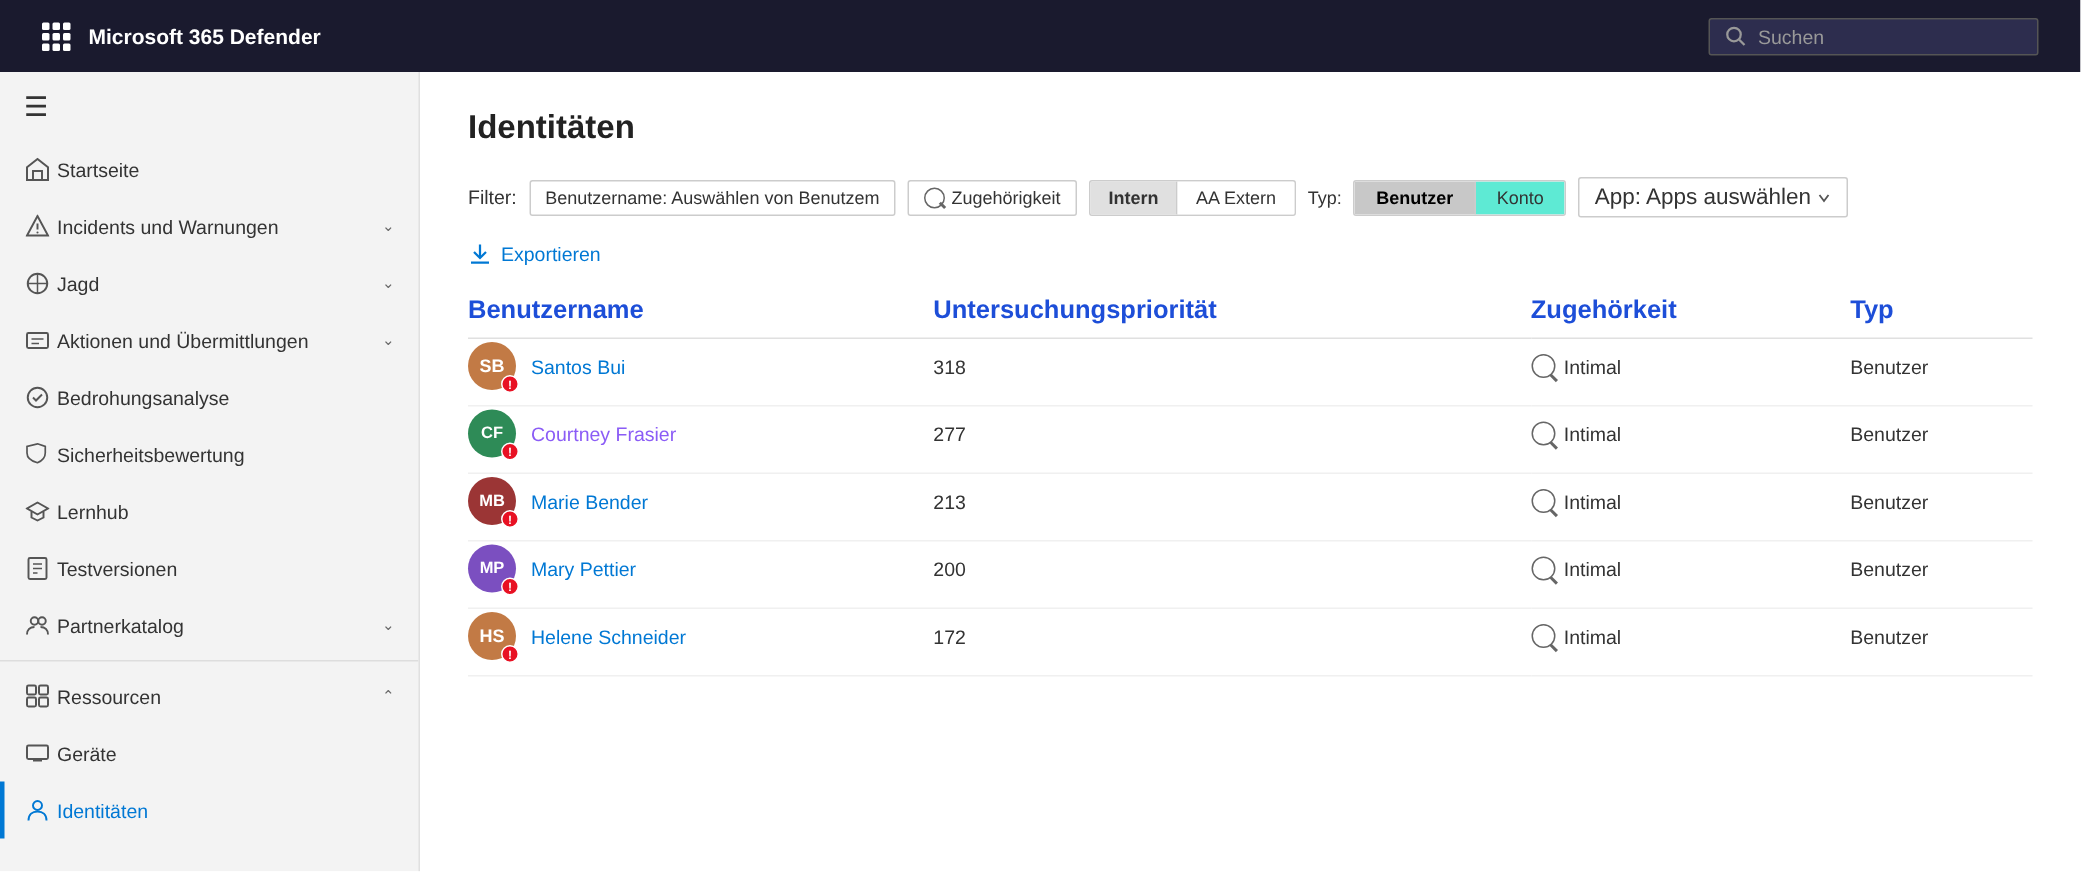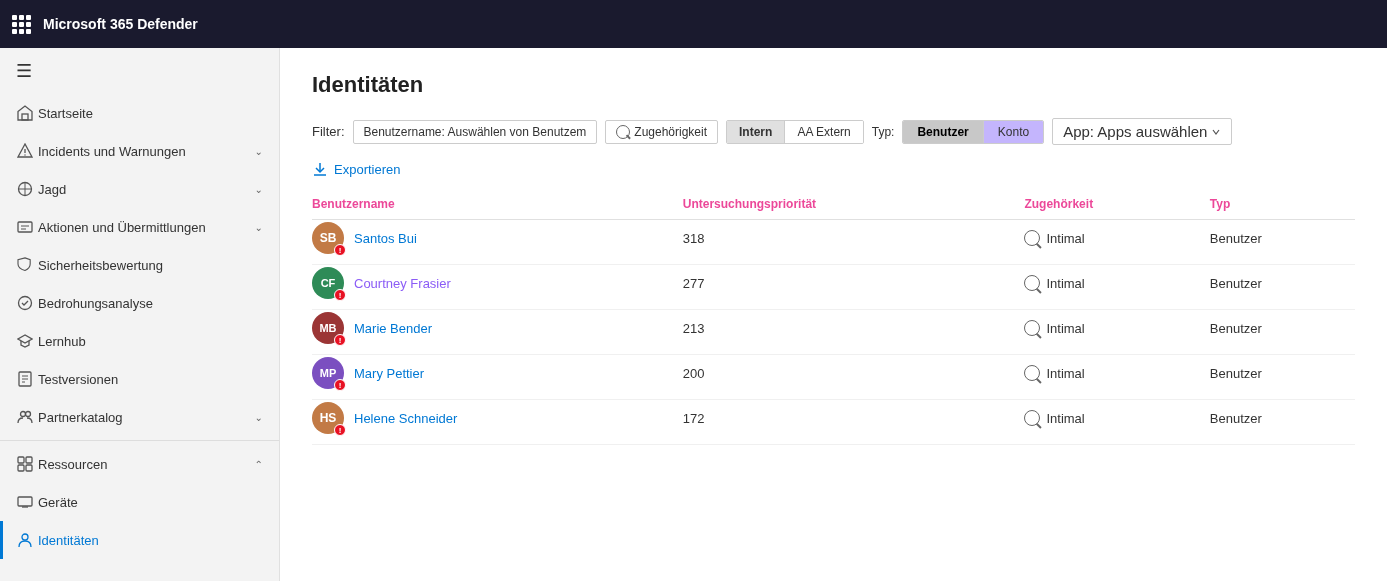--- a/index.html
+++ b/index.html
@@ -5,21 +5,21 @@
     * { box-sizing: border-box; margin: 0; padding: 0; }
     body { font-family: 'Segoe UI', Arial, sans-serif; font-size: 13px; background: #fff; display: flex; flex-direction: column; height: 581px; overflow: hidden; }
 
     
     .topbar {
       background: #1a1a2e;
       color: #fff;
       height: 48px;
       display: flex;
       align-items: center;
-      padding: 0 12px;
+      padding: 0 28px;
       gap: 12px;
       flex-shrink: 0;
     }
     .topbar-grid-icon {
       display: grid;
       grid-template-columns: repeat(3, 5px);
       grid-template-rows: repeat(3, 5px);
       gap: 2px;
       cursor: pointer;
     }
@@ -185,21 +185,21 @@
     }
     .type-toggle {
       padding: 4px 14px;
       font-size: 12px;
       cursor: pointer;
       border: none;
       border-right: 1px solid #ccc;
     }
     .type-toggle:last-child { border-right: none; }
     .type-toggle.active { background: #c8c8c8; font-weight: 600; }
-    .type-toggle:not(.active) { background: #c4b5fd; color: #333; }
+    .type-toggle:not(.active) { background: #5eead4; color: #333; }
 
     
     .filter-dropdown {
       display: flex;
       align-items: center;
       border: 1px solid #ccc;
       border-radius: 2px;
       padding: 4px 10px;
       font-size: 15px;
       cursor: pointer;
@@ -221,22 +221,22 @@
     .export-icon {
       width: 16px; height: 16px;
       display: flex;
       align-items: center;
       justify-content: center;
     }
 
     
     .table { width: 100%; border-collapse: collapse; }
     .table th {
-      font-size: 12px;
-      color: #ec4899;
+      font-size: 17px;
+      color: #1d4ed8;
       font-weight: 600;
       text-align: left;
       padding: 8px 8px 8px 0;
       border-bottom: 1px solid #e0e0e0;
     }
     .table td {
       padding: 2px 8px 10px 0;
       border-bottom: 1px solid #f0f0f0;
       font-size: 13px;
       color: #333;
@@ -308,20 +308,27 @@
       <span></span>
       <span></span>
     <span></span>
       <span></span>
       <span></span>
     <span></span>
       <span></span>
       <span></span>
   </div>
   <span class="topbar-title">Microsoft 365 Defender</span>
+  <div class="topbar-search">
+    <svg width="14" height="14" viewBox="0 0 14 14">
+      <circle cx="6" cy="6" r="4.5" stroke="#999" stroke-width="1.5" fill="none"></circle>
+      <line x1="9.5" y1="9.5" x2="13" y2="13" stroke="#999" stroke-width="1.5"></line>
+    </svg>
+    <input type="text" placeholder="Suchen" style="">
+  </div>
 </div>
 
 <div class="layout">
 
   <div class="sidebar">
     <div class="sidebar-hamburger">☰</div>
 
     <div class="sidebar-item">
       <span class="icon">
         <svg width="16" height="16" viewBox="0 0 16 16">
@@ -364,34 +371,34 @@
             <line x1="4" y1="10" x2="9" y2="10" stroke="#555" stroke-width="1"></line>
           </svg>
       </span>
       <span class="label">Aktionen und Übermittlungen</span>
       <span class="chevron">⌄</span>
     </div>
 
     <div class="sidebar-item">
       <span class="icon">
         <svg width="16" height="16" viewBox="0 0 16 16">
-            <path d="M8 1l6 2v5c0 3.5-2.5 6-6 7.5C2.5 14 0 11.5 0 8V3L8 1z" fill="none" stroke="#555" stroke-width="1.3" transform="translate(1,0) scale(0.87)"></path>
-          </svg>
-      </span>
-      <span class="label">Sicherheitsbewertung</span>
-    </div>
-
-    <div class="sidebar-item">
-      <span class="icon">
-        <svg width="16" height="16" viewBox="0 0 16 16">
             <circle cx="8" cy="8" r="6.5" fill="none" stroke="#555" stroke-width="1.3"></circle>
             <path d="M5 8l2 2 4-4" fill="none" stroke="#555" stroke-width="1.3"></path>
           </svg>
       </span>
       <span class="label">Bedrohungsanalyse</span>
+    </div>
+
+    <div class="sidebar-item">
+      <span class="icon">
+        <svg width="16" height="16" viewBox="0 0 16 16">
+            <path d="M8 1l6 2v5c0 3.5-2.5 6-6 7.5C2.5 14 0 11.5 0 8V3L8 1z" fill="none" stroke="#555" stroke-width="1.3" transform="translate(1,0) scale(0.87)"></path>
+          </svg>
+      </span>
+      <span class="label">Sicherheitsbewertung</span>
     </div>
 
     <div class="sidebar-item">
       <span class="icon">
         <svg width="16" height="16" viewBox="0 0 16 16">
             <path d="M8 2L1 6l7 4 7-4-7-4z" fill="none" stroke="#555" stroke-width="1.3"></path>
             <path d="M4 8v4l4 2 4-2V8" fill="none" stroke="#555" stroke-width="1.3"></path>
           </svg>
       </span>
       <span class="label">Lernhub</span>

